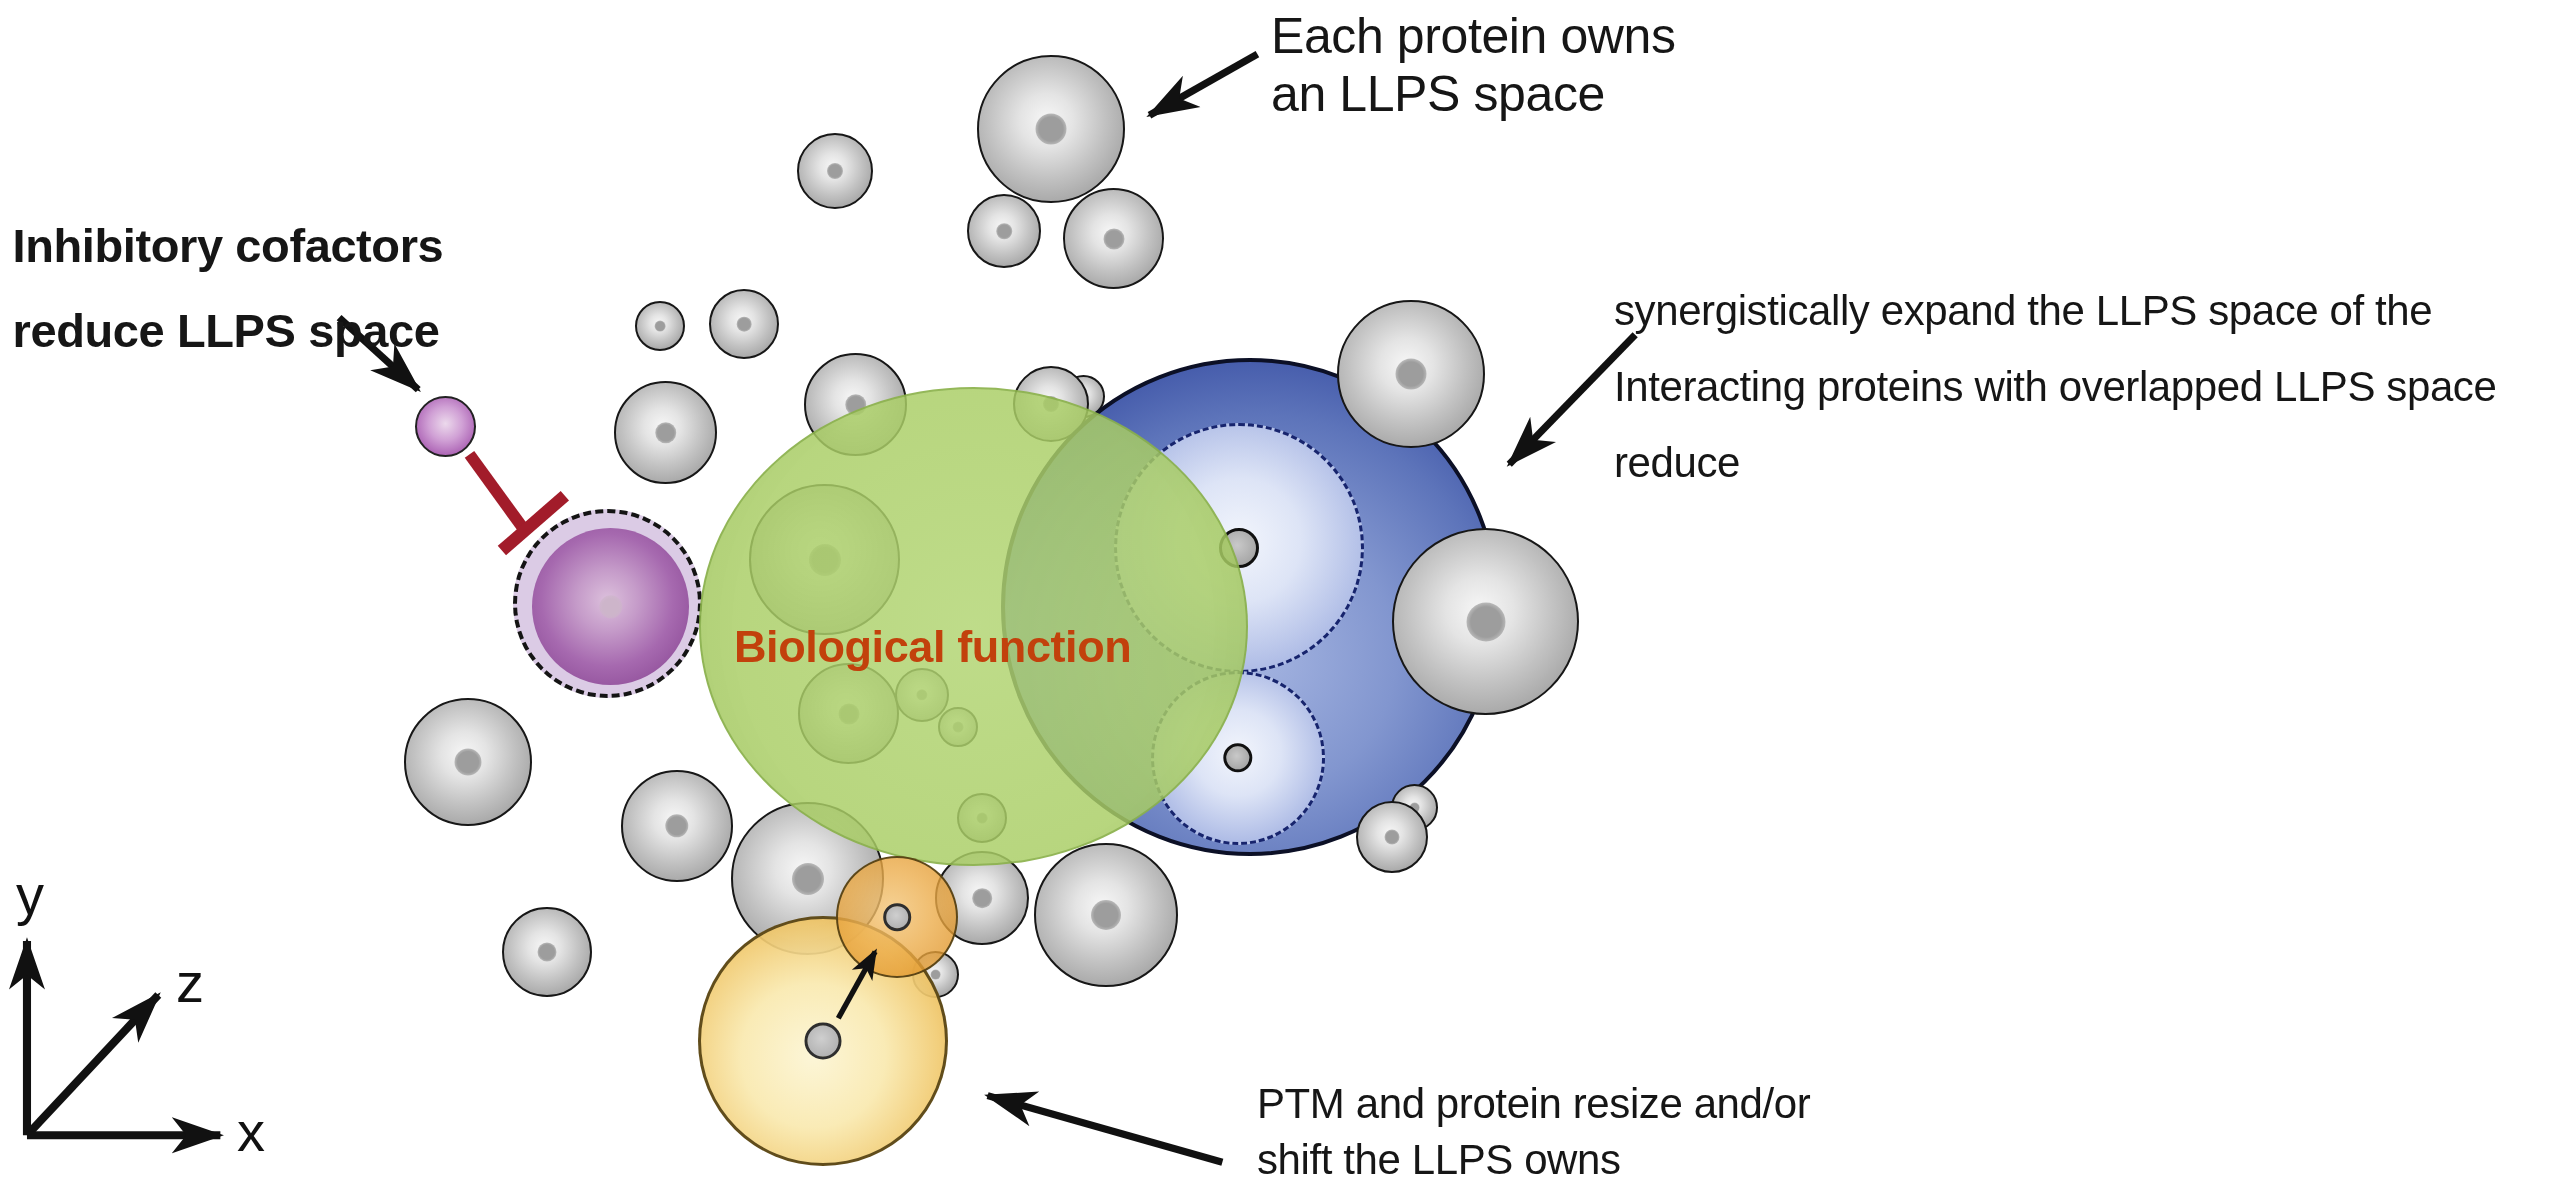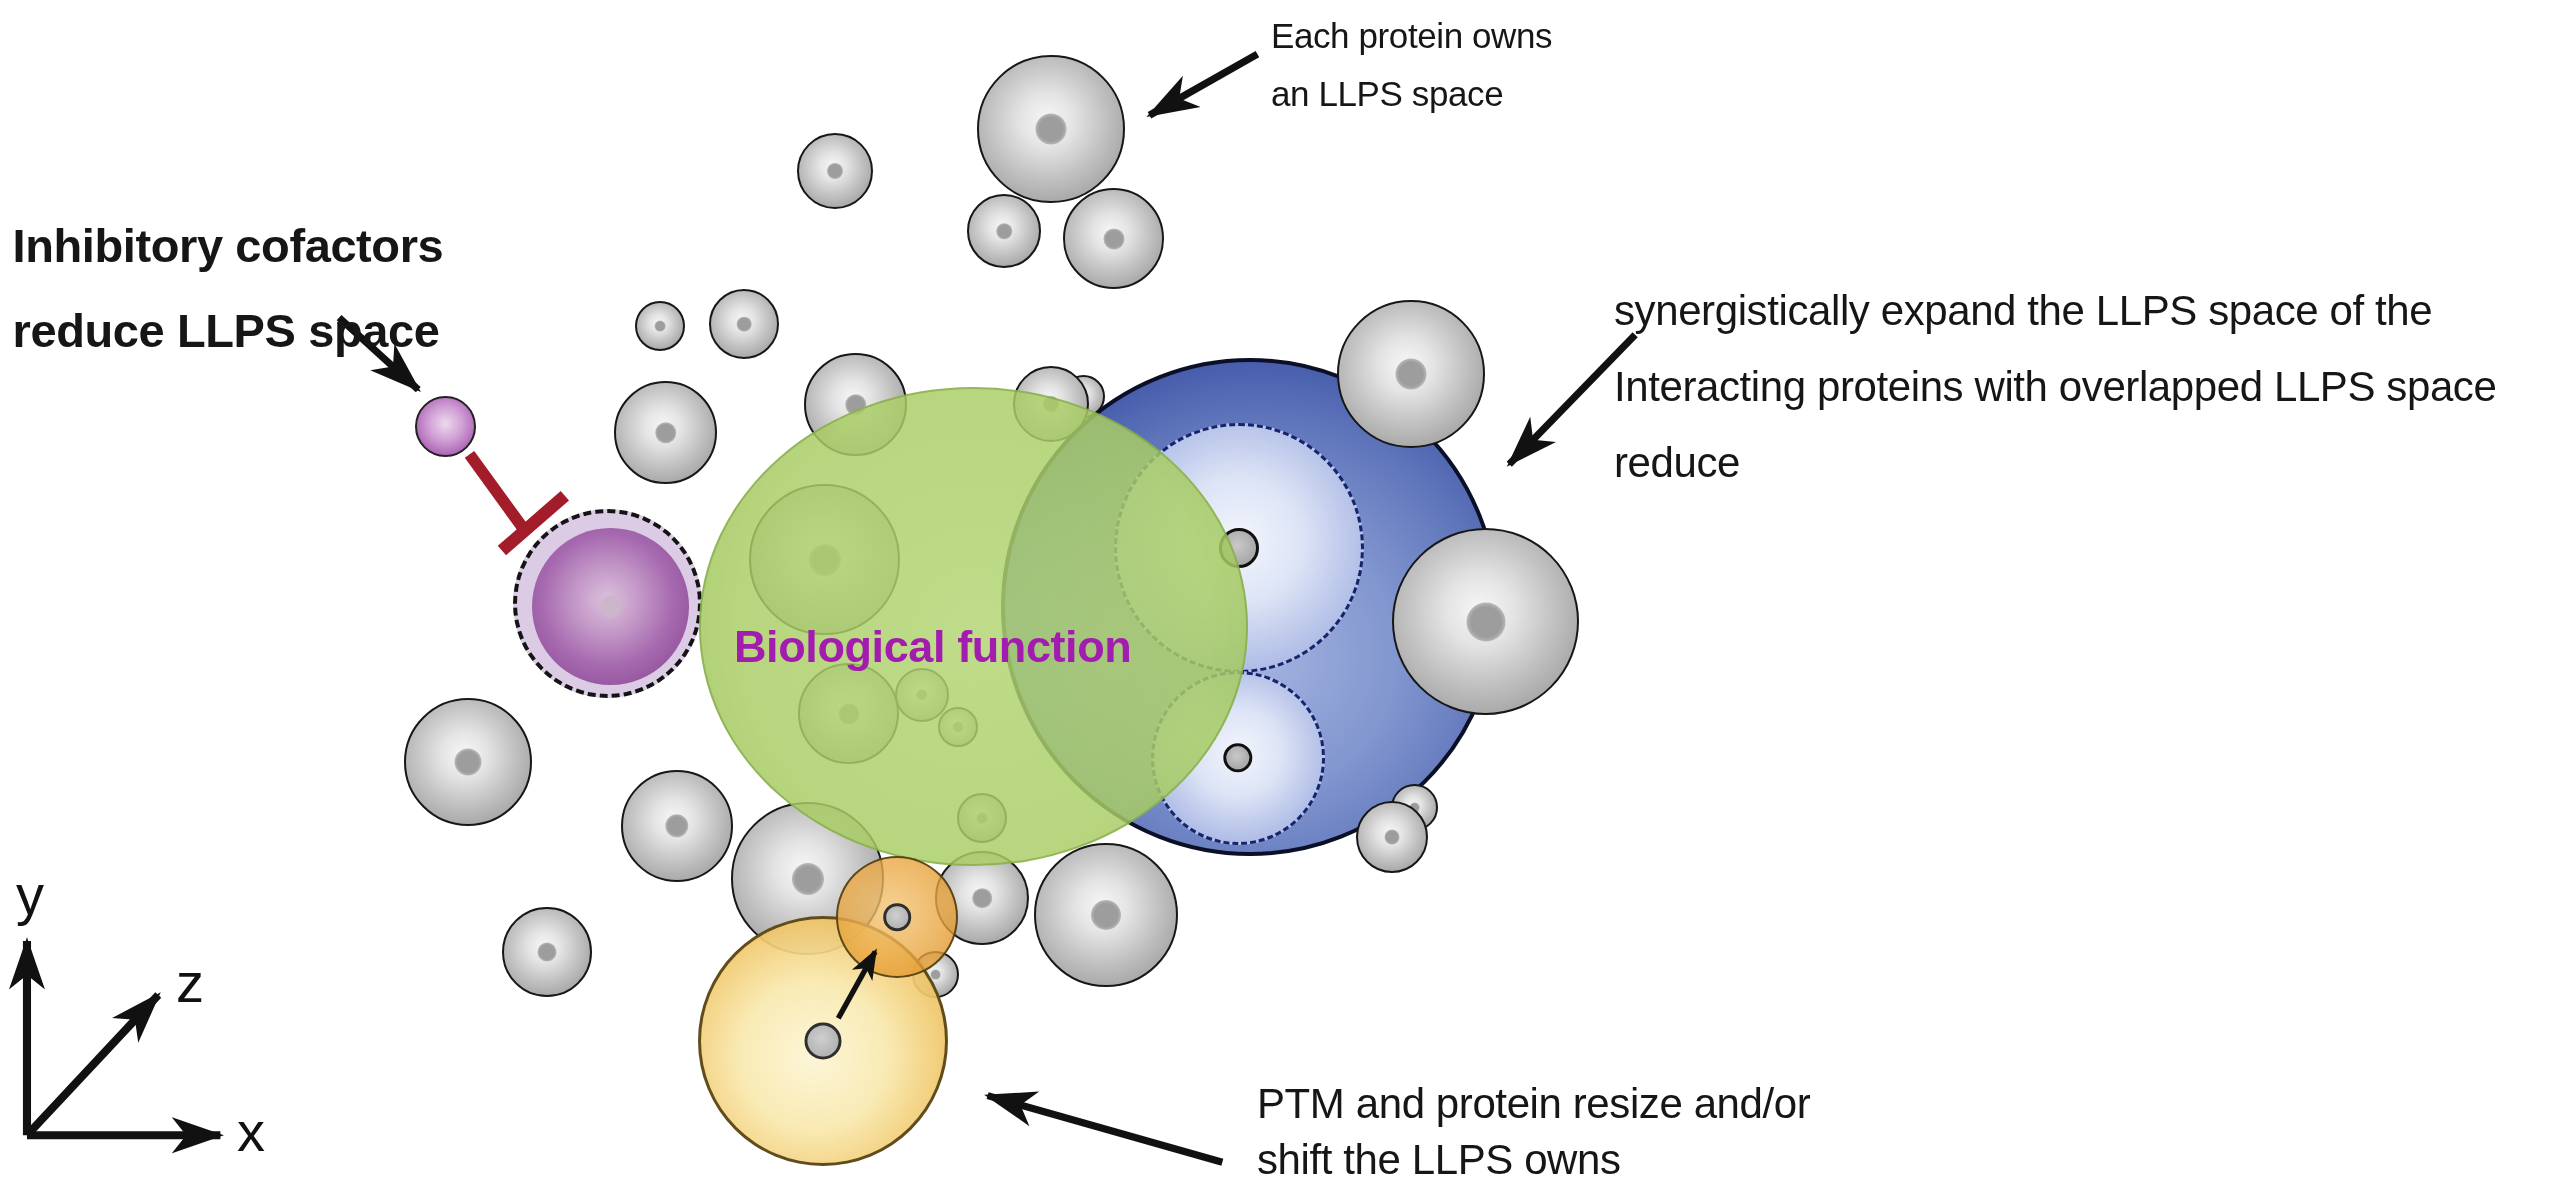--- a/index.html
+++ b/index.html
@@ -28,21 +28,21 @@
   .purple-cofactor{background:radial-gradient(circle at 50% 45%, #ecd9ec 0%, #d0a0d5 40%, #a85cb1 80%, #93479d 100%);
         border:2.7px solid #222;}
 
   .yellow-region{background:radial-gradient(circle at 46% 56%, rgba(252,245,212,0.92) 0%, rgba(249,233,175,0.92) 38%, rgba(241,203,114,0.92) 66%, rgba(230,173,62,0.92) 88%, rgba(222,160,50,0.92) 100%);
         border:3.6px solid rgba(88,70,22,0.95);}
   .orange-region{background:radial-gradient(circle at 45% 45%, rgba(243,198,122,0.8) 0%, rgba(236,173,76,0.8) 45%, rgba(225,151,44,0.8) 80%, rgba(214,140,38,0.8) 100%);
         border:2.7px solid rgba(78,60,18,0.9);}
   .dot-ringed{border:3.6px solid #2e2e2e;background:radial-gradient(circle at 45% 42%, #cfcfcf, #a8a8a8);}
 
   .ann-text{position:absolute;color:#161616;letter-spacing:-0.4px;white-space:nowrap;}
-  .bio-label{position:absolute;color:#a21caf;font-weight:bold;white-space:nowrap;letter-spacing:-0.4px;}
+  .bio-label{position:absolute;color:#c2410c;font-weight:bold;white-space:nowrap;letter-spacing:-0.4px;}
   .axis-label{position:absolute;color:#111;white-space:nowrap;}
   svg{position:absolute;left:0;top:0;}
 </style>
 </head>
 <body>
 
 <div id="stage">
 
   <div id="layer-bg" class="layer">
       <div class="sphere gray" style="left: 797px; top: 133px; width: 76px; height: 76px;">
@@ -179,21 +179,21 @@
     <g id="g-shift">
         <line x1="932" y1="1132" x2="973" y2="1058" stroke="#111111" stroke-width="6" marker-end="url(#mSm)"></line>
       </g>
     <g id="g-axis">
         <line x1="30" y1="1262" x2="30" y2="1046" stroke="#111111" stroke-width="9" marker-end="url(#mArr)"></line>
         <line x1="30" y1="1262" x2="176" y2="1106" stroke="#111111" stroke-width="9" marker-end="url(#mArr)"></line>
         <line x1="30" y1="1262" x2="245" y2="1262" stroke="#111111" stroke-width="9" marker-end="url(#mArr)"></line>
       </g>
   </svg>
 
-  <div class="ann-text" style="left:1271px;top:7.2px;font-size:35px;line-height:58px;">
+  <div class="ann-text" style="left:1271px;top:7.2px;font-size:50px;line-height:58px;">
     <div>Each protein owns</div>
     <div>an LLPS space</div>
   </div>
 
   <div class="ann-text" style="left:12.6px;top:203px;font-size:47px;line-height:85px;font-weight:bold;">
     <div>Inhibitory cofactors</div>
     <div>reduce LLPS space</div>
   </div>
 
   <div class="ann-text" style="left:1614px;top:273px;font-size:42px;line-height:76px;">

